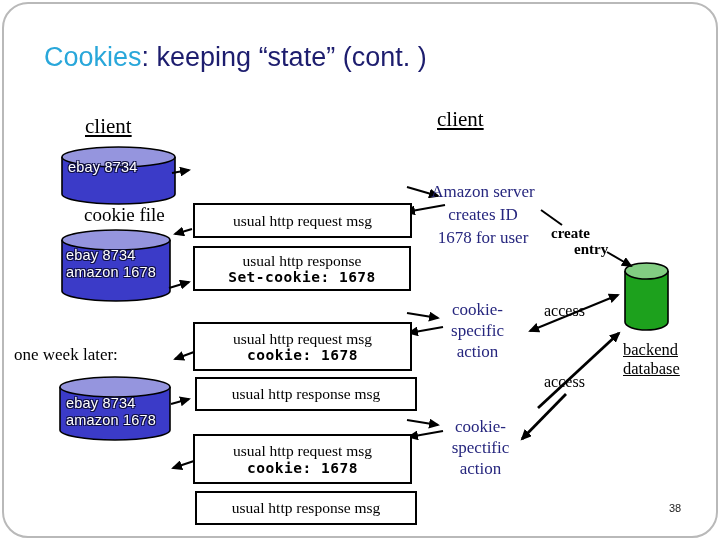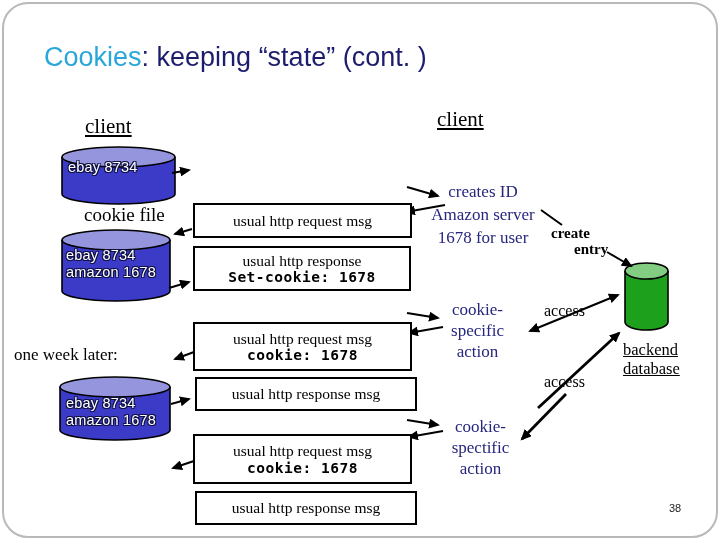--- a/index.html
+++ b/index.html
@@ -117,22 +117,22 @@
 </div>
 <div class="msg-box" style="left:193px;top:394px;width:215px;height:46px;">
   <div class="msg-line1">usual http request msg</div>
   <div class="msg-line2">cookie: 1678</div>
 </div>
 <div class="msg-box" style="left:195px;top:451px;width:218px;height:30px;">
   <div class="msg-line1">usual http response msg</div>
 </div>
 
 <div class="abs navy-note" style="left:416px;top:180px;width:134px;">
+  <div>Amazon server</div>
   <div>creates ID</div>
-  <div>Amazon server</div>
   <div>1678 for user</div>
 </div>
 
 <div class="abs small-note" style="left:551px;top:225px;font-weight:bold;">
   <div>create</div>
   <div style="padding-left:23px;">entry</div>
 </div>
 
 <div class="abs access-label" style="left:544px;top:302px;">access</div>
 <div class="abs access-label" style="left:544px;top:373px;">access</div>

